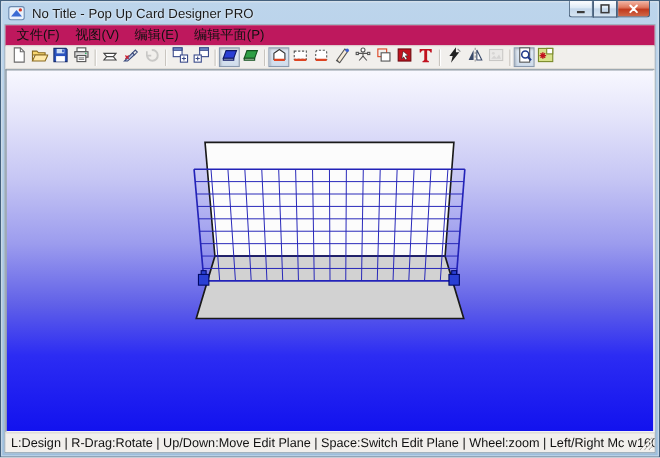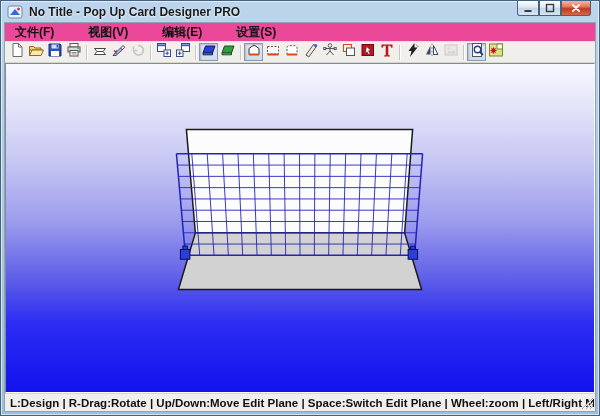--- a/index.html
+++ b/index.html
@@ -1,33 +1,33 @@
 <!DOCTYPE html>
 <html><head>
 <meta charset="utf-8">
 <style>
   html,body{margin:0;padding:0;background:#fff;font-family:"Liberation Sans",sans-serif;}
   .window{position:relative;width:600px;height:416px;box-sizing:border-box;
     border:1px solid #44617e;background:linear-gradient(#bdd5ec,#9dbedd);
-    box-shadow:inset 0 0 0 1px rgba(255,255,255,.55);overflow:hidden;font-weight:bold;}
+    box-shadow:inset 0 0 0 1px rgba(255,255,255,.55);overflow:hidden;}
   .titlebar{height:21px;display:flex;align-items:center;padding:0 6px;}
   .app-icon{width:16px;height:16px;flex:0 0 16px;}
   .title-text{font-size:12px;color:#1a1a1a;margin-left:6px;white-space:nowrap;
     text-shadow:0 1px 2px rgba(255,255,255,.9);}
   .win-buttons{position:absolute;top:0;right:8px;display:flex;}
   .win-btn{width:22px;height:15px;box-sizing:border-box;border:1px solid #4a617c;border-top:none;
     display:flex;align-items:center;justify-content:center;margin-left:0;
     background:linear-gradient(#fdfeff,#dce9f5 45%,#c3d6ea 50%,#d7e5f2);}
   .win-btn.min{border-radius:0 0 0 3px;}
   .win-btn.close{width:30px;border-radius:0 0 3px 0;
     background:linear-gradient(#f3b5a4,#e07a5f 40%,#c13a1e 55%,#d06a4a);}
   .client{position:absolute;left:3px;right:3px;top:21px;bottom:3px;box-sizing:border-box;
     background:#f0eeea;display:flex;flex-direction:column;border:1px solid #8fa3b5;}
-  .menubar{height:18px;flex:0 0 18px;background:#ec4899;display:flex;align-items:center;
-    font-size:12px;color:#111;border-bottom:1px solid #e2dfda;padding-left:3px;gap:20px;}
+  .menubar{height:18px;flex:0 0 18px;background:#be185d;display:flex;align-items:flex-end;
+    font-size:12px;color:#111;border-bottom:1px solid #e2dfda;padding-left:3px;}
   .menu-item{padding:1px 7px;cursor:default;}
   .toolbar{height:20px;flex:0 0 20px;background:#f1efec;display:flex;align-items:center;
     padding:0 2px;border-bottom:1px solid #d9d6d0;}
   .tb-btn{width:19px;height:18px;box-sizing:border-box;display:flex;align-items:center;
     justify-content:center;border:1px solid transparent;}
   .tb-btn.pressed{border:1px solid #8a9ab0;background:linear-gradient(#e2ebf6,#cfdceb);
     box-shadow:inset 1px 1px 2px rgba(0,0,0,.2);}
   .tb-btn.disabled{opacity:.45;filter:grayscale(1);}
   .tb-sep{width:1px;height:15px;background:#c9c5bf;margin:0 3px;box-shadow:1px 0 0 #fff;}
   .canvas{flex:1 1 auto;position:relative;box-sizing:border-box;
@@ -71,21 +71,21 @@
           </svg>
       </div>
     </div>
   </div>
 
   <div class="client">
     <div class="menubar">
         <div class="menu-item">文件(F)</div>
         <div class="menu-item">视图(V)</div>
         <div class="menu-item">编辑(E)</div>
-        <div class="menu-item">设置(S)</div>
+        <div class="menu-item">编辑平面(P)</div>
       </div>
     <div class="toolbar">
         <div class="tb-btn">
           <span><svg width="16" height="16" viewBox="0 0 16 16" fill="none" stroke-width="1">
               <path d="M4 1.5h5.5L13 5v9.5H4z" fill="#fff" stroke="#6a6a6a"></path>
               <path d="M9.5 1.5V5H13" stroke="#6a6a6a"></path>
             </svg></span>
         </div>
         <div class="tb-btn">
           <span><svg width="16" height="16" viewBox="0 0 16 16" fill="none" stroke-width="1">

